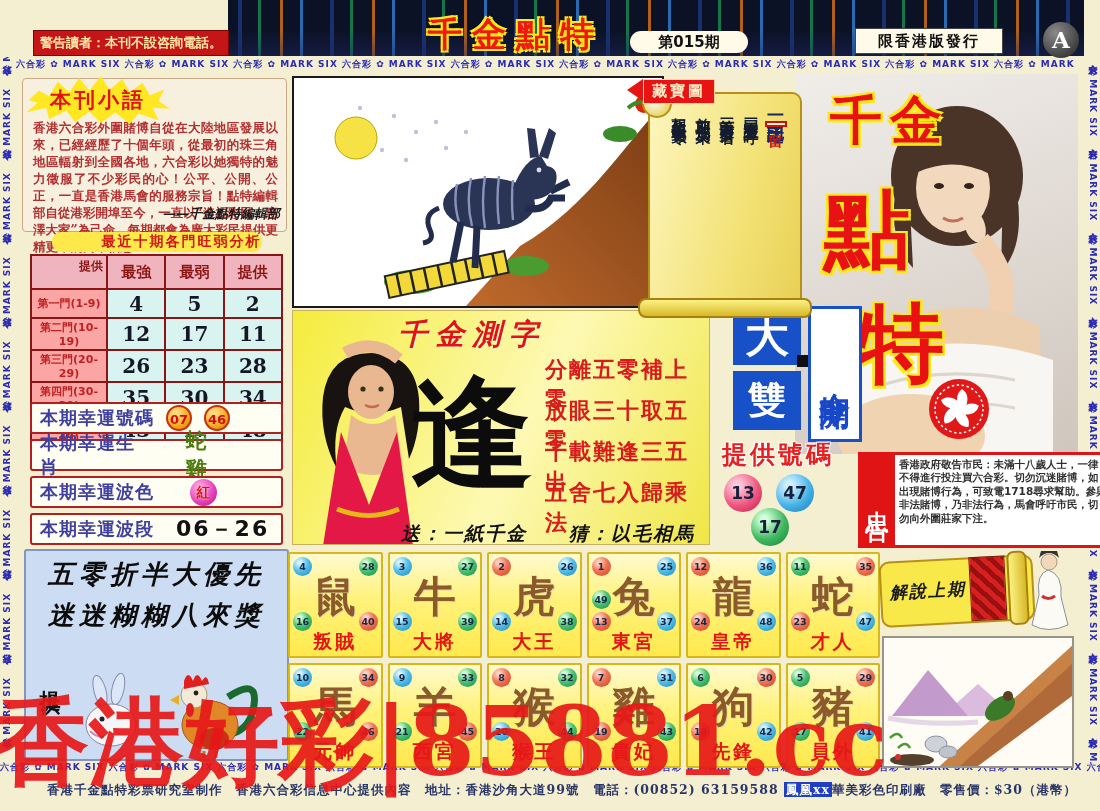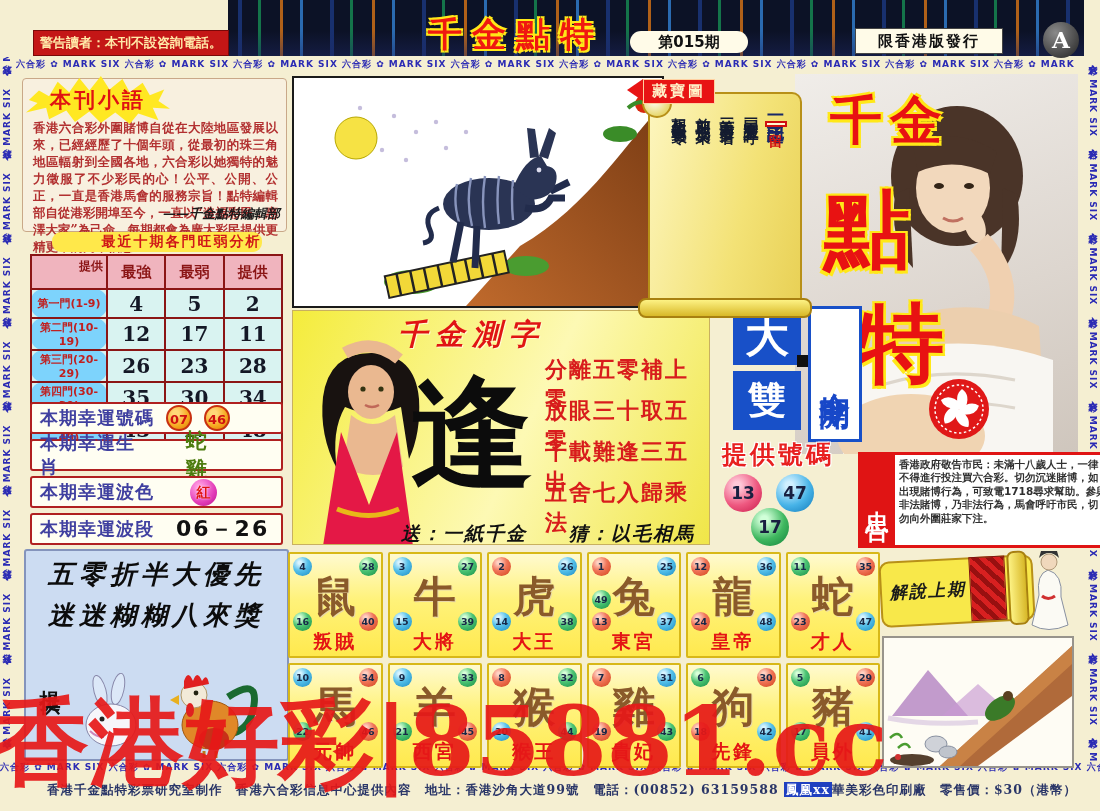--- a/index.html
+++ b/index.html
@@ -55,21 +55,21 @@
     font:bold 14px "DejaVu Serif",serif;text-align:right;border-radius:9px;padding:1px 0;
     letter-spacing:2px;}
   table.an{border-collapse:collapse;width:253px;margin-top:2px;background:#d9f3f1;}
   table.an th,table.an td{border:2px solid #8b1515;}
   table.an td{background:#d9f3f1;text-align:center;color:#141826;
     font:bold 20px "DejaVu Serif",serif;height:25px;}
   table.an thead th{background:#f0b4be;color:#8b1515;font:bold 15px "DejaVu Serif",serif;height:30px;}
   th.corner{background:linear-gradient(to bottom right,#f0b4be 48.5%,#8b1515 48.5% 51.5%,#f0b4be 51.5%);
     width:72px;position:relative;}
   th.corner span{position:absolute;right:3px;top:2px;font-size:12px;transform:rotate(0deg);color:#8b1515;}
-  table.an tbody th{background:#7dd3fc;color:#c02020;font:bold 11px "DejaVu Sans",sans-serif;width:72px;border-radius:12px;}
+  table.an tbody th{background:#fca5a5;color:#c02020;font:bold 11px "DejaVu Sans",sans-serif;width:72px;}
 
   
   .lucky-row{position:absolute;left:30px;width:253px;height:32px;background:#fffef2;
     border:2px solid #b02020;border-radius:3px;display:flex;align-items:center;gap:8px;
     padding-left:8px;box-sizing:border-box;}
   .lucky-label{color:#4040a0;font:bold 18px "DejaVu Serif",serif;letter-spacing:1px;}
   .lnum{width:26px;height:26px;border-radius:50%;background:radial-gradient(circle at 35% 30%,#ffd878 15%,#f6a81e 60%,#d87808);
     border:2px solid #c83010;color:#d01010;font:bold 13px "DejaVu Sans",sans-serif;
     text-align:center;line-height:25px;box-sizing:border-box;margin-left:4px;}
   .lzo{color:#4d7c0f;font:bold 21px "DejaVu Serif",serif;margin-left:26px;letter-spacing:16px;}

